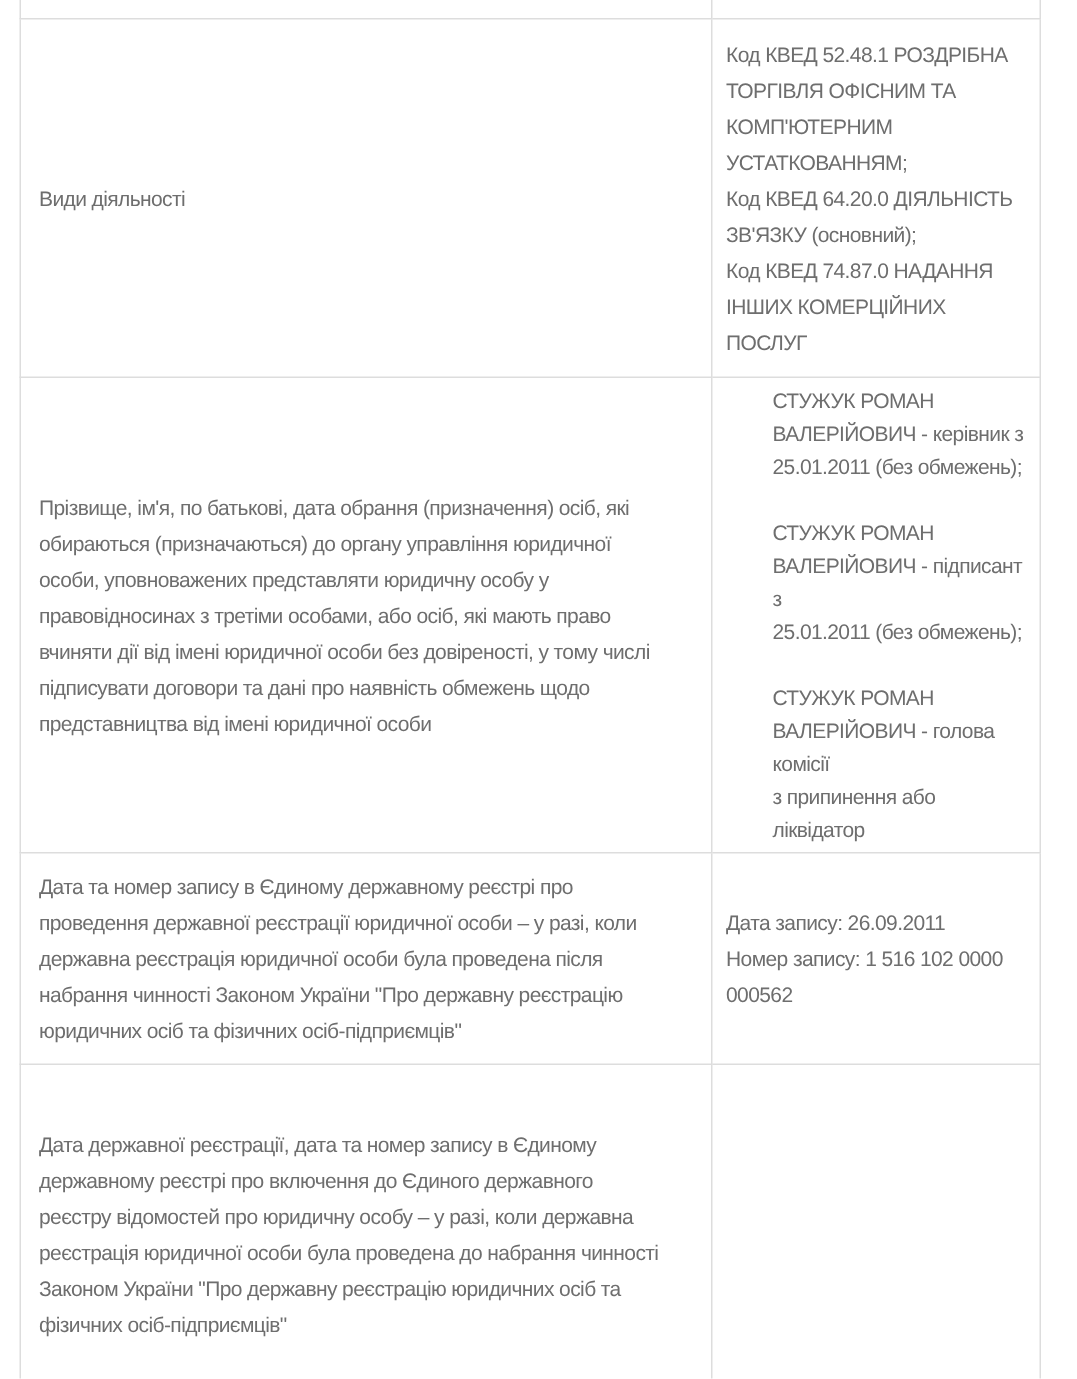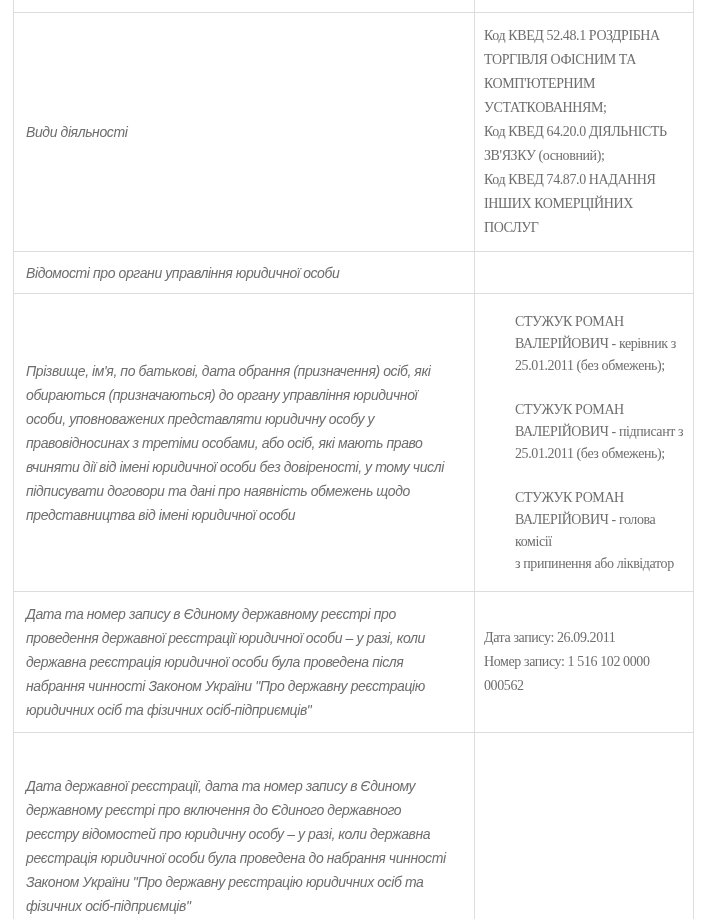--- a/index.html
+++ b/index.html
@@ -26,22 +26,22 @@
   td {
     border: 1px solid #dddddd;
     vertical-align: middle;
     color: #6e6e6e;
     font-size: 14px;
     line-height: 24px;
     letter-spacing: -0.4px;
     white-space: pre-line;
     overflow: hidden;
   }
-  td.label { padding: 4px 14px 4px 12px; font-style: italic; }
-  td.value { padding: 4px 6px 4px 9px; font-family: Liberation Serif, serif; }
+  td.label { padding: 4px 14px 4px 12px; }
+  td.value { padding: 4px 6px 4px 9px; }
   td.tight { line-height: 22px; padding-left: 40px; }
   tr.r0 { height: 13px; }
   tr.r1 { height: 239px; }
   tr.r2 { height: 42px; }
   tr.r3 { height: 298px; }
   tr.r4 { height: 141px; }
   tr.r5 { height: 227px; }
   tr.r6 { height: 48px; }
 </style>
 </head>
@@ -62,24 +62,20 @@
         <td class="label">Види діяльності</td>
         <td class="value">Код КВЕД 52.48.1 РОЗДРІБНА
 ТОРГІВЛЯ ОФІСНИМ ТА
 КОМП'ЮТЕРНИМ
 УСТАТКОВАННЯМ;
 Код КВЕД 64.20.0 ДІЯЛЬНІСТЬ
 ЗВ'ЯЗКУ (основний);
 Код КВЕД 74.87.0 НАДАННЯ
 ІНШИХ КОМЕРЦІЙНИХ
 ПОСЛУГ</td>
-      </tr>
-      <tr class="r2">
-        <td class="label">Відомості про органи управління юридичної особи</td>
-        <td class="value"></td>
       </tr>
       <tr class="r3">
         <td class="label">Прізвище, ім'я, по батькові, дата обрання (призначення) осіб, які
 обираються (призначаються) до органу управління юридичної
 особи, уповноважених представляти юридичну особу у
 правовідносинах з третіми особами, або осіб, які мають право
 вчиняти дії від імені юридичної особи без довіреності, у тому числі
 підписувати договори та дані про наявність обмежень щодо
 представництва від імені юридичної особи</td>
         <td class="value tight">СТУЖУК РОМАН

